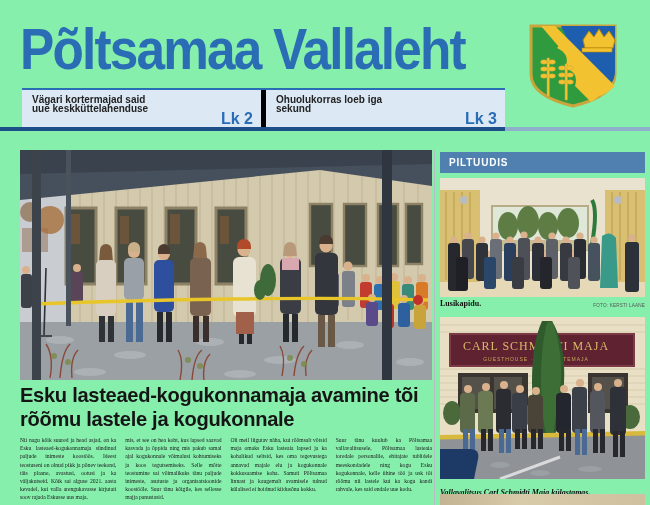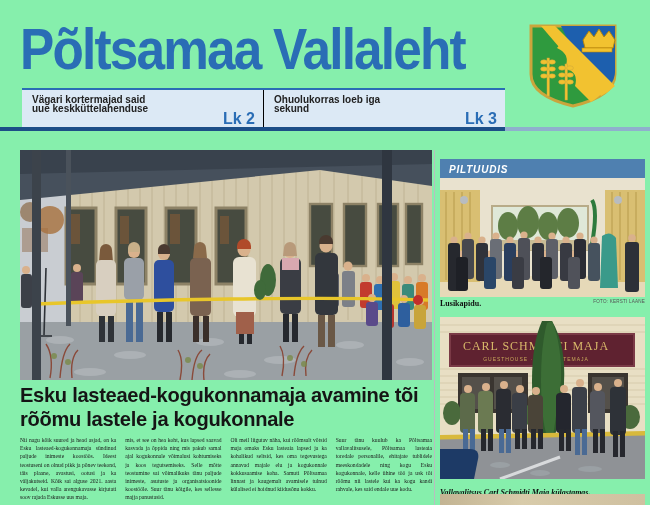--- a/index.html
+++ b/index.html
@@ -13,46 +13,46 @@
     transform:scaleX(.9); transform-origin:left top; white-space:nowrap;
   }
   .arms { position:absolute; left:527px; top:24px; width:92px; height:84px; }
   .issue-date { position:absolute; left:518px; top:106px; width:122px; text-align:center;
     color:#2a6db5; font-size:15px; font-weight:bold; letter-spacing:.5px; }
 
   
   .teaser-band { position:absolute; left:22px; top:88px; width:483px; height:39px;
     background:#dce9f5; border-top:2px solid #2a6db5; display:flex; }
   .teaser { position:relative; flex:1; padding:5px 8px 3px 10px; display:flex; flex-direction:column; justify-content:space-between; }
-  .teaser + .teaser { border-left:1px solid #000000; }
+  .teaser + .teaser { border-left:5px solid #000000; }
   .teaser-text { font-size:10px; line-height:9px; color:#222; font-weight:bold; max-width:120px; }
   .teaser-page { align-self:flex-end; font-size:16px; font-weight:bold; color:#2a6db5; line-height:12px; }
 
   .rule-dark { position:absolute; left:0; top:127px; width:505px; height:4px; background:#1c4e87; }
   .rule-light { position:absolute; left:505px; top:127px; width:145px; height:4px; background:#8fb0cd; }
 
   
   .main-photo { position:absolute; left:20px; top:150px; width:412px; height:230px; background:#d3c9ad; }
   .headline { position:absolute; left:20px; top:383px; width:412px;
     font-size:20.5px; line-height:24px; font-weight:bold; color:#151515;
     letter-spacing:-.3px; transform:scaleX(.98); transform-origin:left top; }
   .bodytext { position:absolute; left:20px; top:436px; width:412px; height:69px; overflow:hidden;
     display:flex; gap:9px; }
   .bodycol { flex:1; font-family:"Liberation Serif",serif; font-size:5.6px; line-height:8.2px;
     color:#1a1a1a; text-align:justify; }
 
   
   .vdivider { position:absolute; left:434px; top:150px; width:1px; height:355px; background:#b9bcc0; }
 
   
-  .side-header { position:absolute; left:440px; top:159px; width:205px; height:21px;
+  .side-header { position:absolute; left:440px; top:152px; width:205px; height:21px;
     background:#4f80b0; color:#fff; font-size:10px; font-weight:bold; letter-spacing:.8px;
-    display:flex; align-items:center; padding-left:9px;font-style:italic; }
+    display:flex; align-items:center; padding-left:9px; }
   .side-photo1 { position:absolute; left:440px; top:178px; width:205px; height:119px; }
-  .side-cap1 { position:absolute; left:440px; top:299px; width:205px; display:flex; justify-content:space-between; align-items:flex-start; }
+  .side-cap1 { position:absolute; left:440px; top:299px; width:205px; display:flex; justify-content:space-between; align-items:flex-end; }
   .cap-bold { font-family:"Liberation Serif",serif; font-size:8px; font-weight:bold; color:#111; }
   .cap-credit { font-size:4.6px; color:#555; letter-spacing:.2px; }
   .side-photo2 { position:absolute; left:440px; top:317px; width:205px; height:162px; }
   .side-cap2 { position:absolute; left:440px; top:481px; width:205px;font-style:italic; }
   .side-photo3 { position:absolute; left:440px; top:494px; width:205px; height:11px;
     background:linear-gradient(90deg,#c3b493,#d8cbaa 40%,#cfc0a0); }
   svg { display:block; }
 </style>
 </head>
 <body>

